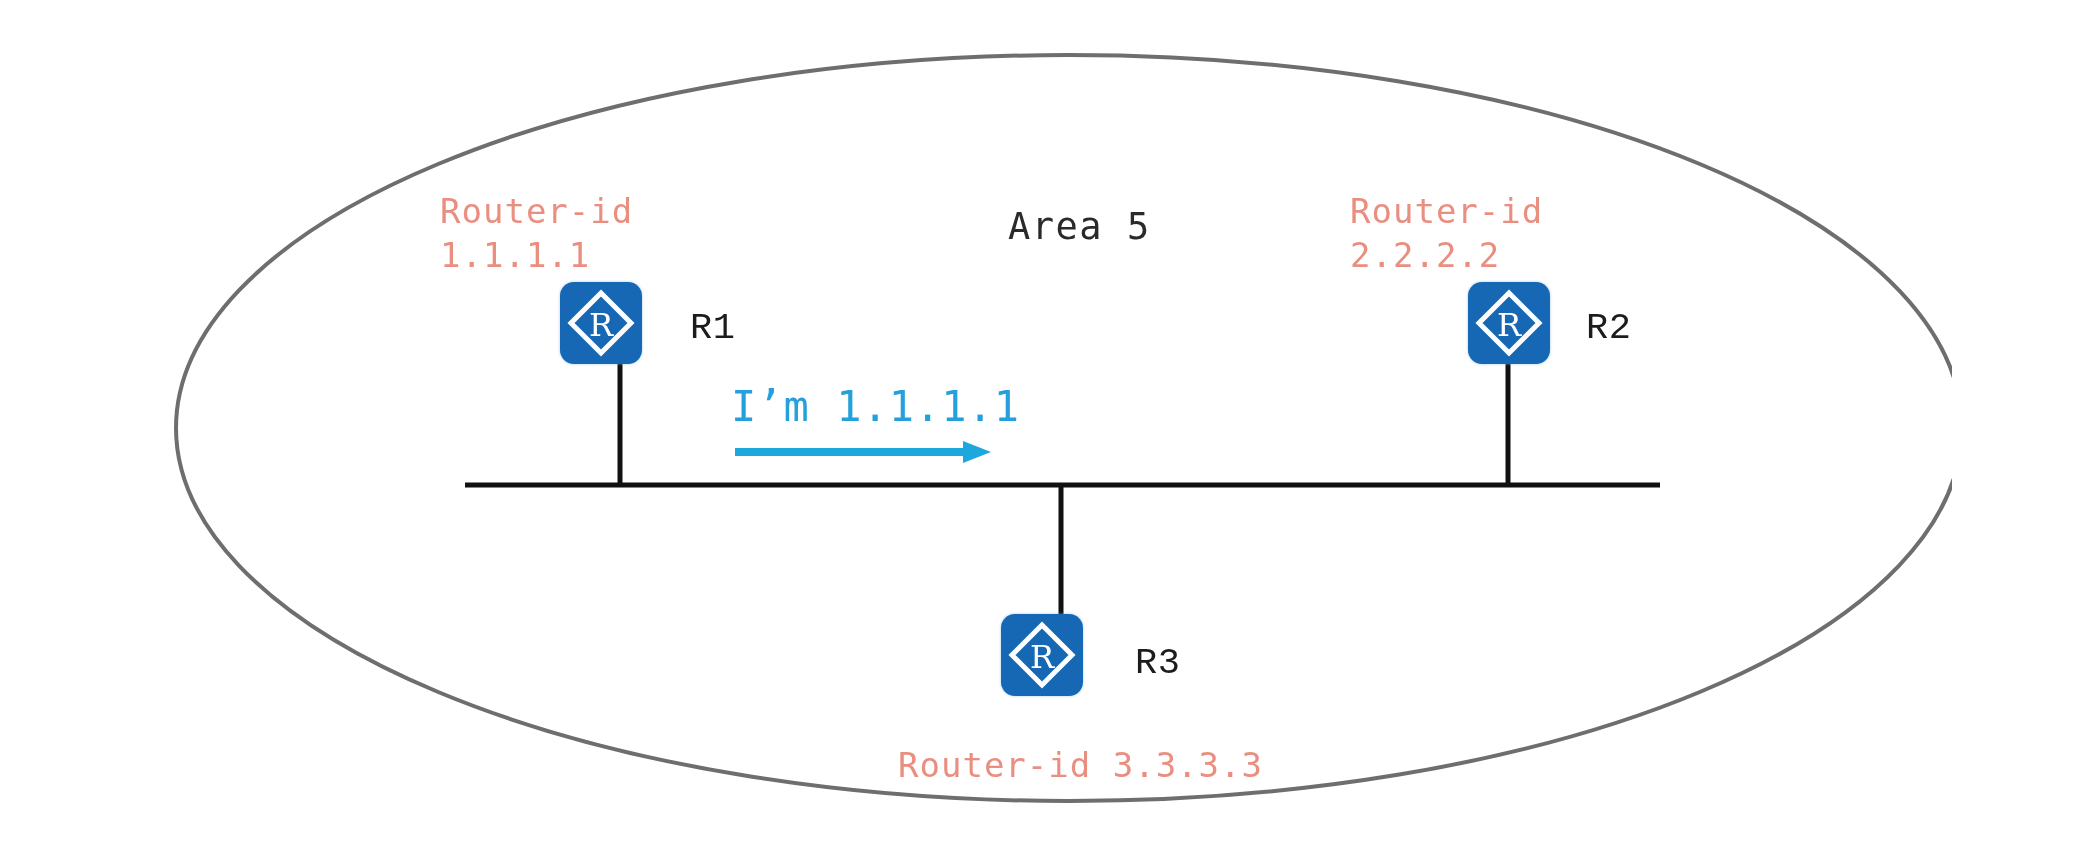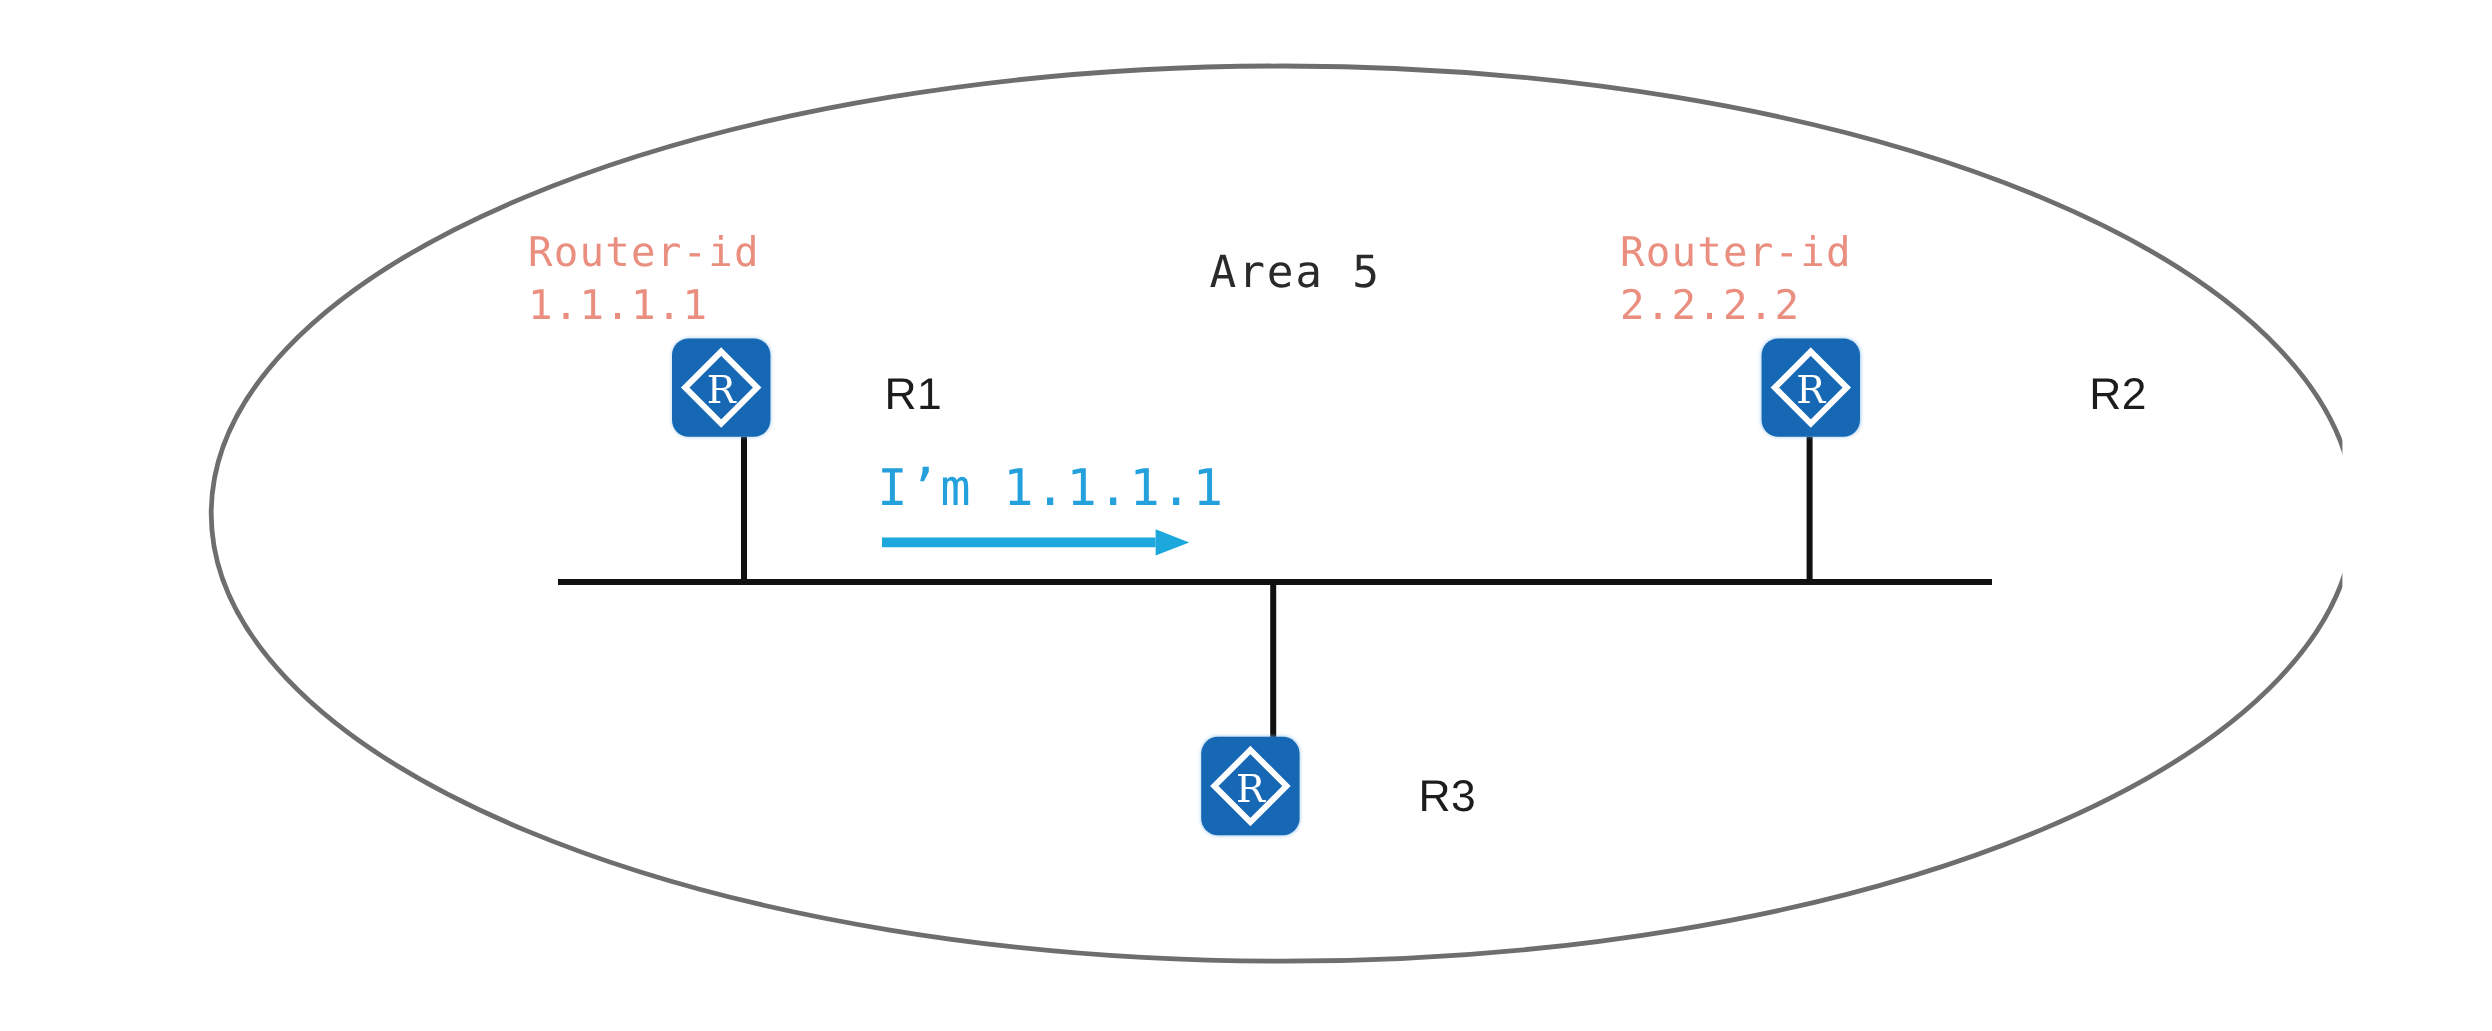--- a/index.html
+++ b/index.html
@@ -40,24 +40,23 @@
     letter-spacing: 1px;
   }
   .area-label {
     color: #2a2a2a;
     font-family: "DejaVu Sans Mono", monospace;
     font-size: 37px;
     letter-spacing: 1.5px;
   }
   .device-label {
     color: #1c1c1c;
-    font-family: Liberation Sans, sans-serif;
+    font-family: Liberation Mono, monospace;
     font-size: 37px;
     letter-spacing: 0.5px;
-    margin-left: 47px;
   }
   .flow-label {
     color: #24a0dc;
     font-family: "DejaVu Sans Mono", monospace;
     font-size: 42px;
     letter-spacing: 1px;
   }
 
   
   .router-node {
@@ -84,21 +83,21 @@
   
   #routerid-r1 { left: 440px; top: 190px; }
   #routerid-r2 { left: 1350px; top: 190px; }
   #routerid-r3 { left: 898px; top: 744px; }
   #area-label  { left: 1008px; top: 203px; }
   #flow-label  { left: 731px; top: 380px; }
   #node-r1     { left: 560px; top: 282px; }
   #node-r2     { left: 1468px; top: 282px; }
   #node-r3     { left: 1001px; top: 614px; }
   #devlabel-r1 { left: 690px; top: 305px; }
-  #devlabel-r2 { left: 1694px; top: 305px; }
+  #devlabel-r2 { left: 1586px; top: 305px; }
   #devlabel-r3 { left: 1135px; top: 640px; }
 </style>
 </head>
 <body>
 
 <div id="canvas">
 
   <svg id="diagram-svg" viewBox="0 0 2077 859" xmlns="http://www.w3.org/2000/svg">
 
     <ellipse cx="1069" cy="428" rx="893" ry="373" fill="none" stroke="#6e6e6e" stroke-width="4"></ellipse>
@@ -144,18 +143,19 @@
   <div class="router-node" id="node-r3">
     <div class="chip"></div>
     <svg class="glyph" viewBox="0 0 82 82" xmlns="http://www.w3.org/2000/svg">
       <polygon points="41,11 71,41 41,71 11,41" fill="none" stroke="#ffffff" stroke-width="5"></polygon>
       <text x="41" y="54" text-anchor="middle" font-family="DejaVu Serif, serif" font-size="32" fill="#ffffff">R</text>
     </svg>
   </div>
 
   <div class="label device-label" id="devlabel-r3">R3</div>
 
+  <div class="label routerid-label" id="routerid-r3">Router-id 3.3.3.3</div>
 
   <div class="label area-label" id="area-label">Area 5</div>
 
   <div class="label flow-label" id="flow-label">I’m 1.1.1.1</div>
 
 </div>
 
 </body></html>

